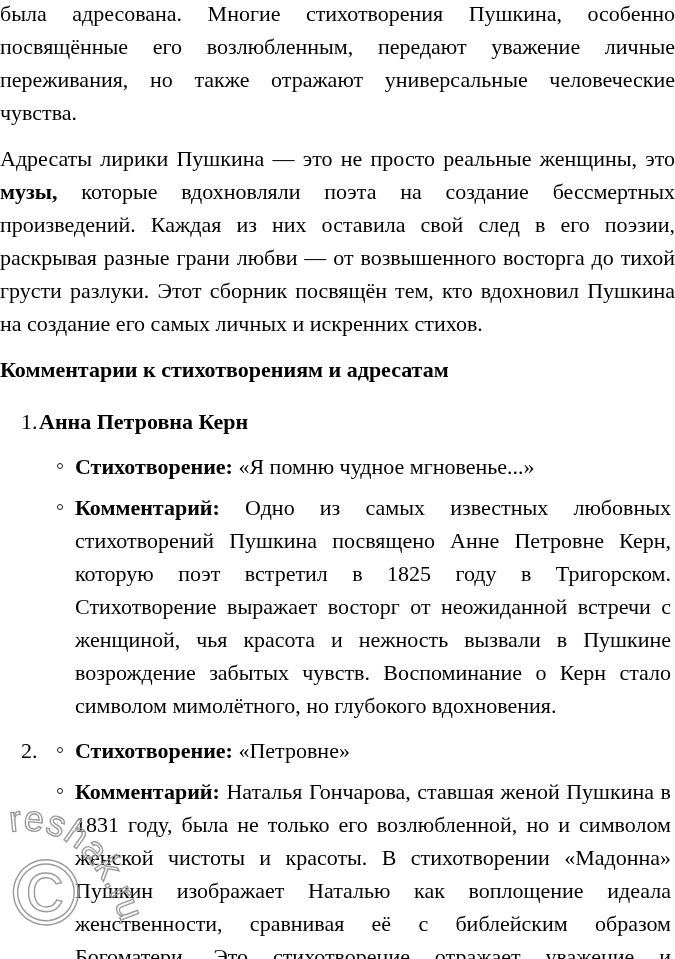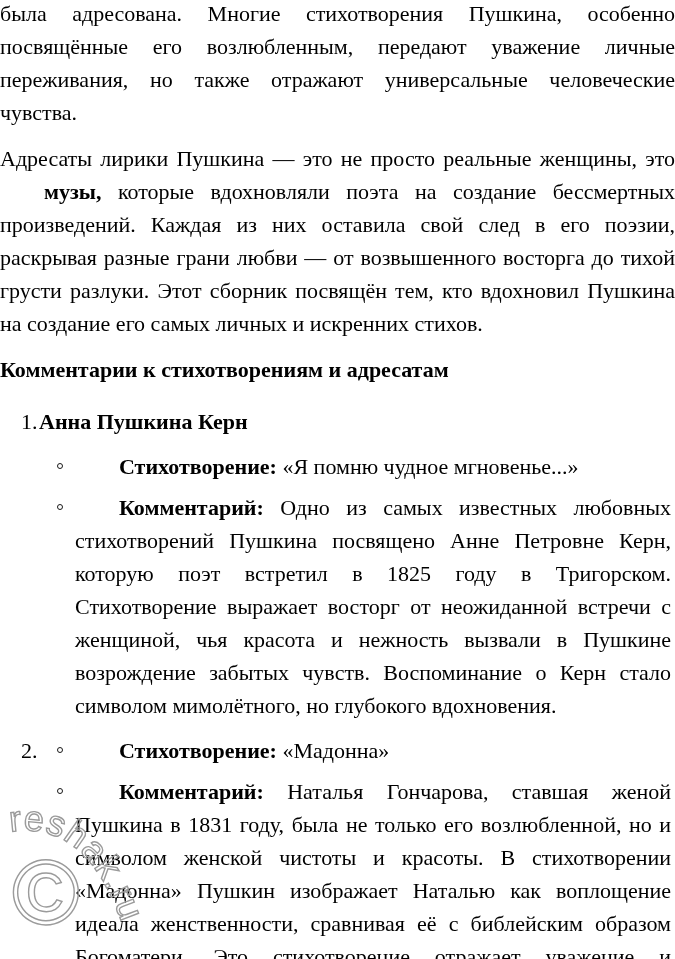--- a/index.html
+++ b/index.html
@@ -61,21 +61,21 @@
     position: absolute;
     left: 57px;
     top: 13px;
     width: 6px;
     height: 6px;
     border: 1.4px solid #1a1a1a;
     border-radius: 50%;
     background: transparent;
     box-sizing: border-box;
   }
-  b { font-weight: bold; padding-left: 44px; }
+  b { font-weight: bold; }
   .watermark {
     position: absolute;
     left: 0;
     top: 798px;
     pointer-events: none;
   }
   .watermark text {
     font-family: "Liberation Sans", "DejaVu Sans", sans-serif;
   }
 </style>
@@ -86,39 +86,39 @@
 
   <p class="para"><span>была адресована. Многие стихотворения Пушкина, особенно посвящённые его возлюбленным, передают уважение личные переживания, но также отражают универсальные человеческие чувства.</span></p>
 
   <p class="para"><span>Адресаты лирики Пушкина — это не просто реальные женщины, это </span><b>музы,</b><span> которые вдохновляли поэта на создание бессмертных произведений. Каждая из них оставила свой след в его поэзии, раскрывая разные грани любви — от возвышенного восторга до тихой грусти разлуки. Этот сборник посвящён тем, кто вдохновил Пушкина на создание его самых личных и искренних стихов.</span></p>
 
   <p class="heading">Комментарии к стихотворениям и адресатам</p>
 
   <div class="entry">
     <div class="entry-title">
       <span class="entry-num">1.</span>
-      <span class="entry-name">Анна Пушкина Керн</span>
+      <span class="entry-name">Анна Петровна Керн</span>
     </div>
     <div class="sub-row">
       <span class="bullet"></span>
       <p class="sub-text"><b>Стихотворение:</b> <span>«Я помню чудное мгновенье...»</span></p>
     </div>
     <div class="sub-row">
       <span class="bullet"></span>
       <p class="sub-text"><b>Комментарий:</b> <span>Одно из самых известных любовных стихотворений Пушкина посвящено Анне Петровне Керн, которую поэт встретил в 1825 году в Тригорском. Стихотворение выражает восторг от неожиданной встречи с женщиной, чья красота и нежность вызвали в Пушкине возрождение забытых чувств. Воспоминание о Керн стало символом мимолётного, но глубокого вдохновения.</span></p>
     </div>
   </div>
 
   <div class="entry">
     <div class="entry-title">
       <span class="entry-num">2.</span>
     </div>
     <div class="sub-row">
       <span class="bullet"></span>
-      <p class="sub-text"><b>Стихотворение:</b> <span>«Мадонна»</span></p>
+      <p class="sub-text"><b>Стихотворение:</b> <span>«Петровне»</span></p>
     </div>
     <div class="sub-row">
       <span class="bullet"></span>
       <p class="sub-text"><b>Комментарий:</b> <span>Наталья Гончарова, ставшая женой Пушкина в 1831 году, была не только его возлюбленной, но и символом женской чистоты и красоты. В стихотворении «Мадонна» Пушкин изображает Наталью как воплощение идеала женственности, сравнивая её с библейским образом Богоматери. Это стихотворение отражает уважение и восхищение Пушкина к своей жене, которая была для него источником покоя и радости.</span></p>
     </div>
   </div>
 
 </div>
 
 <svg class="watermark" width="200" height="161" viewBox="0 0 200 161">

